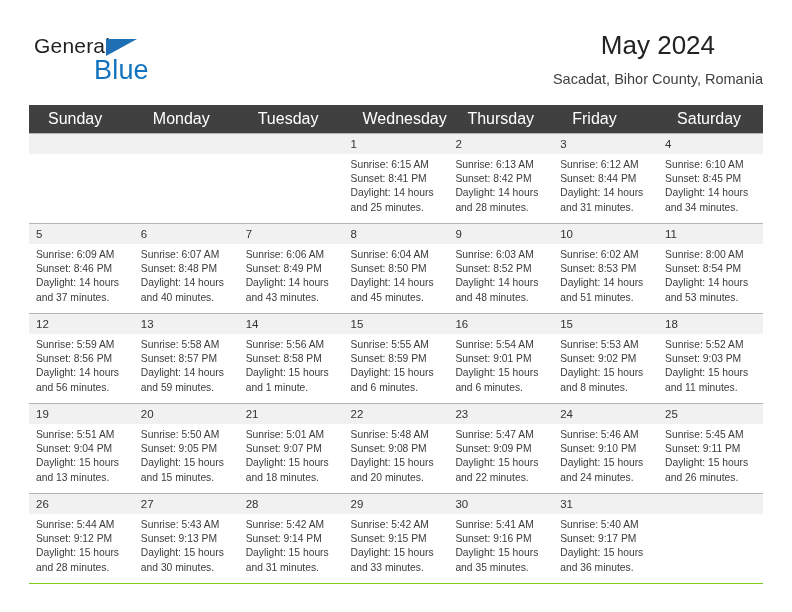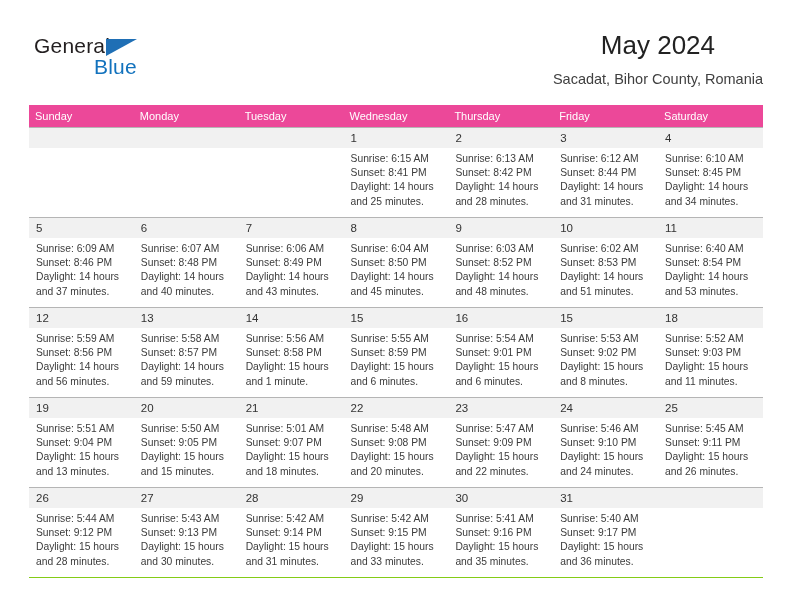--- a/index.html
+++ b/index.html
@@ -51,21 +51,21 @@
     top: 5px;
     width: 0;
     height: 0;
     border-left: 31px solid #1f6fb5;
     border-bottom: 17px solid transparent;
   }
   .brand-blue {
     position: absolute;
     left: 60px;
     top: 21px;
-    font-size: 21px;
+    font-size: 27px;
     letter-spacing: 0.2px;
     color: #1272bd;
     font-family: "Liberation Sans", sans-serif;
   }
   .title-block {
     position: absolute;
     right: 0;
     top: 0;
     text-align: center;
   }
@@ -88,26 +88,26 @@
   
   .calendar {
     position: absolute;
     left: 29px;
     top: 105px;
     width: 734px;
     border-collapse: collapse;
     table-layout: fixed;
   }
   .calendar th {
-    background: #ec4899;
+    background: #404040;
     color: #ffffff;
-    font-size: 11px;
+    font-size: 16px;
     font-weight: normal;
     text-align: left;
-    padding: 5px 0 5px 6px;
+    padding: 5px 0 5px 19px;
     height: 19px;
     box-sizing: border-box;
     border: none;
   }
   .calendar td {
     vertical-align: top;
     padding: 0;
     height: 90px;
     border-top: 1px solid #b5b5b5;
     box-sizing: border-box;
@@ -269,21 +269,21 @@
             <div class="info">
               <div class="info-line">Sunrise: 6:02 AM</div>
               <div class="info-line">Sunset: 8:53 PM</div>
               <div class="info-line">Daylight: 14 hours</div>
               <div class="info-line">and 51 minutes.</div>
             </div>
           </td>
           <td class="cell">
             <span class="daynum">11</span>
             <div class="info">
-              <div class="info-line">Sunrise: 6:40 AM</div>
+              <div class="info-line">Sunrise: 8:00 AM</div>
               <div class="info-line">Sunset: 8:54 PM</div>
               <div class="info-line">Daylight: 14 hours</div>
               <div class="info-line">and 53 minutes.</div>
             </div>
           </td>
         </tr>
         <tr>
           <td class="cell">
             <span class="daynum">12</span>
             <div class="info">

